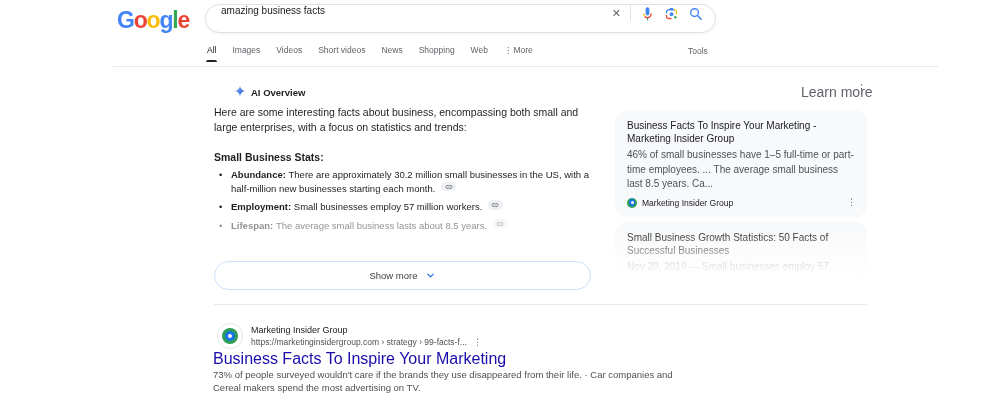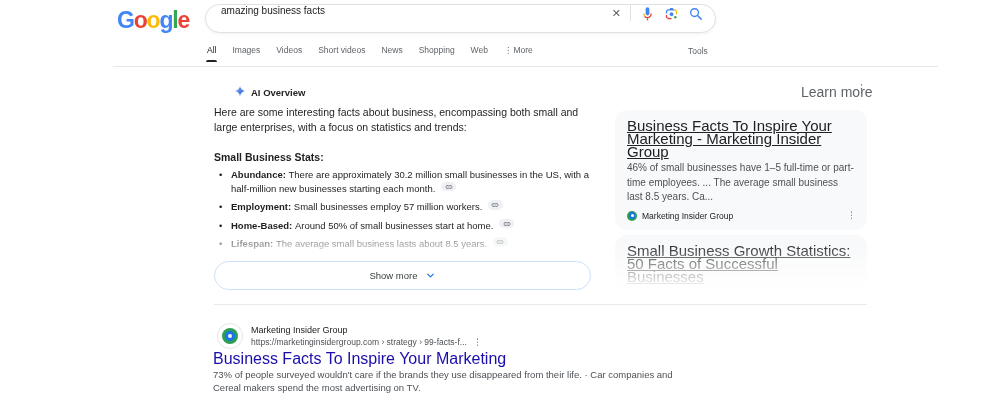--- a/index.html
+++ b/index.html
@@ -50,21 +50,21 @@
   .show-more { left:214px; top:261px; width:377px; height:29px; border:1px solid #cde0fc;
     border-radius:15px; background:#fff; display:flex; align-items:center; justify-content:center;
     gap:7px; font-size:9.5px; color:#3c4043; cursor:pointer; }
   .ai-bottom-div { left:214px; top:304px; width:653px; height:1px; background:#e8eaed; }
 
   
   .sidebar { left:615px; top:110px; width:252px; }
   .s-card { position:relative; background:#f8f9fa; border-radius:12px; padding:9px 12px 9px; cursor:pointer; }
   .s-card + .s-card { margin-top:5px; }
   .s-card.clipped { height:56px; overflow:hidden; }
-  .s-title { font-size:15px; line-height:13px; color:#202124;text-decoration:underline; }
+  .s-title { font-size:10px; line-height:13px; color:#202124; }
   .s-snippet { font-size:10px; line-height:14.5px; color:#4d5156; margin-top:3px; }
   .s-card.clipped .s-snippet { color:#70757a; }
   .s-src { display:flex; align-items:center; margin-top:6px; }
   .s-src-name { font-size:8.5px; color:#202124; margin-left:5px; flex:1; }
   .card-fade { position:absolute; inset:0; border-radius:12px; pointer-events:none;
     background:linear-gradient(180deg, rgba(255,255,255,0) 14%, rgba(255,255,255,.55) 55%, #fff 96%); }
 
   
   .fav { border-radius:50%; display:flex; align-items:center; justify-content:center; flex:none; }
   .fav .g { background:#2f9e55; } .fav .b { background:#1a73e8; } .fav .w { background:#fff; }
@@ -172,25 +172,20 @@
     <li><b>Abundance: </b><span>There are approximately 30.2 million small businesses in the US, with a half-million new businesses starting each month. </span><span class="chip">
         <svg viewBox="0 0 24 24">
           <path fill="#5f6368" d="M3.9 12c0-1.71 1.39-3.1 3.1-3.1h4V7H7c-2.76 0-5 2.24-5 5s2.24 5 5 5h4v-1.9H7c-1.71 0-3.1-1.39-3.1-3.1zM8 13h8v-2H8v2zm9-6h-4v1.9h4c1.71 0 3.1 1.39 3.1 3.1s-1.39 3.1-3.1 3.1h-4V17h4c2.76 0 5-2.24 5-5s-2.24-5-5-5z"></path>
         </svg>
       </span></li>
     <li><b>Employment: </b><span>Small businesses employ 57 million workers. </span><span class="chip">
         <svg viewBox="0 0 24 24">
           <path fill="#5f6368" d="M3.9 12c0-1.71 1.39-3.1 3.1-3.1h4V7H7c-2.76 0-5 2.24-5 5s2.24 5 5 5h4v-1.9H7c-1.71 0-3.1-1.39-3.1-3.1zM8 13h8v-2H8v2zm9-6h-4v1.9h4c1.71 0 3.1 1.39 3.1 3.1s-1.39 3.1-3.1 3.1h-4V17h4c2.76 0 5-2.24 5-5s-2.24-5-5-5z"></path>
         </svg>
       </span></li>
-    <li><b>Home-Based: </b><span>Around 50% of small businesses start at home. </span><span class="chip">
-        <svg viewBox="0 0 24 24">
-          <path fill="#5f6368" d="M3.9 12c0-1.71 1.39-3.1 3.1-3.1h4V7H7c-2.76 0-5 2.24-5 5s2.24 5 5 5h4v-1.9H7c-1.71 0-3.1-1.39-3.1-3.1zM8 13h8v-2H8v2zm9-6h-4v1.9h4c1.71 0 3.1 1.39 3.1 3.1s-1.39 3.1-3.1 3.1h-4V17h4c2.76 0 5-2.24 5-5s-2.24-5-5-5z"></path>
-        </svg>
-      </span></li>
     <li class="faded"><b>Lifespan: </b><span>The average small business lasts about 8.5 years. </span><span class="chip">
         <svg viewBox="0 0 24 24">
           <path fill="#5f6368" d="M3.9 12c0-1.71 1.39-3.1 3.1-3.1h4V7H7c-2.76 0-5 2.24-5 5s2.24 5 5 5h4v-1.9H7c-1.71 0-3.1-1.39-3.1-3.1zM8 13h8v-2H8v2zm9-6h-4v1.9h4c1.71 0 3.1 1.39 3.1 3.1s-1.39 3.1-3.1 3.1h-4V17h4c2.76 0 5-2.24 5-5s-2.24-5-5-5z"></path>
         </svg>
       </span></li>
   </ul>
 <div class="abs list-fade"></div>
 
 <button class="abs show-more">
   <span>Show more</span>

